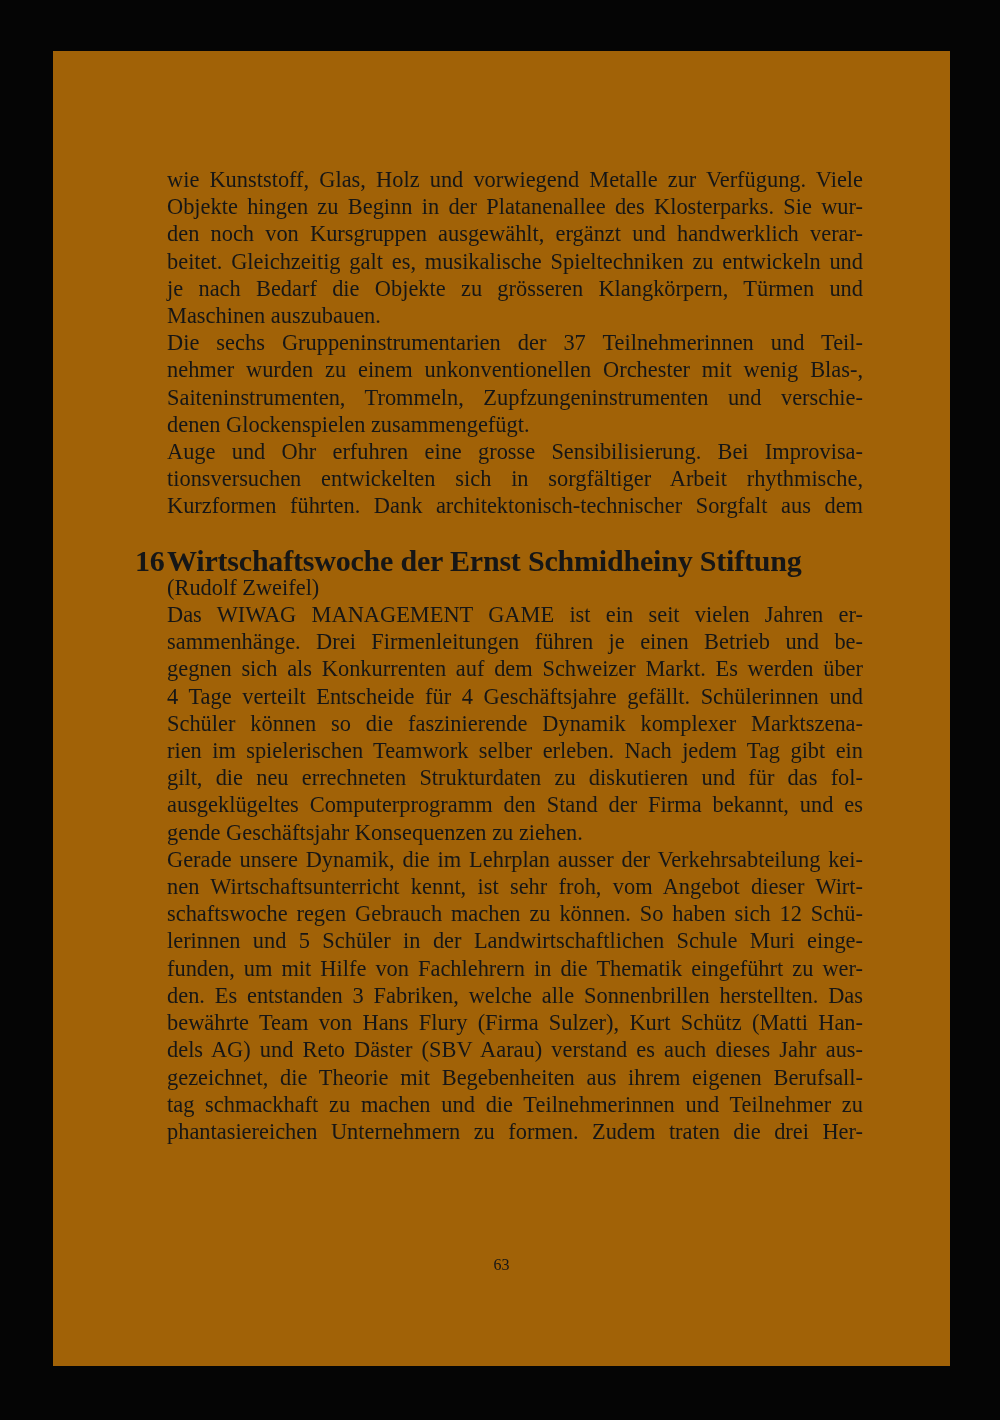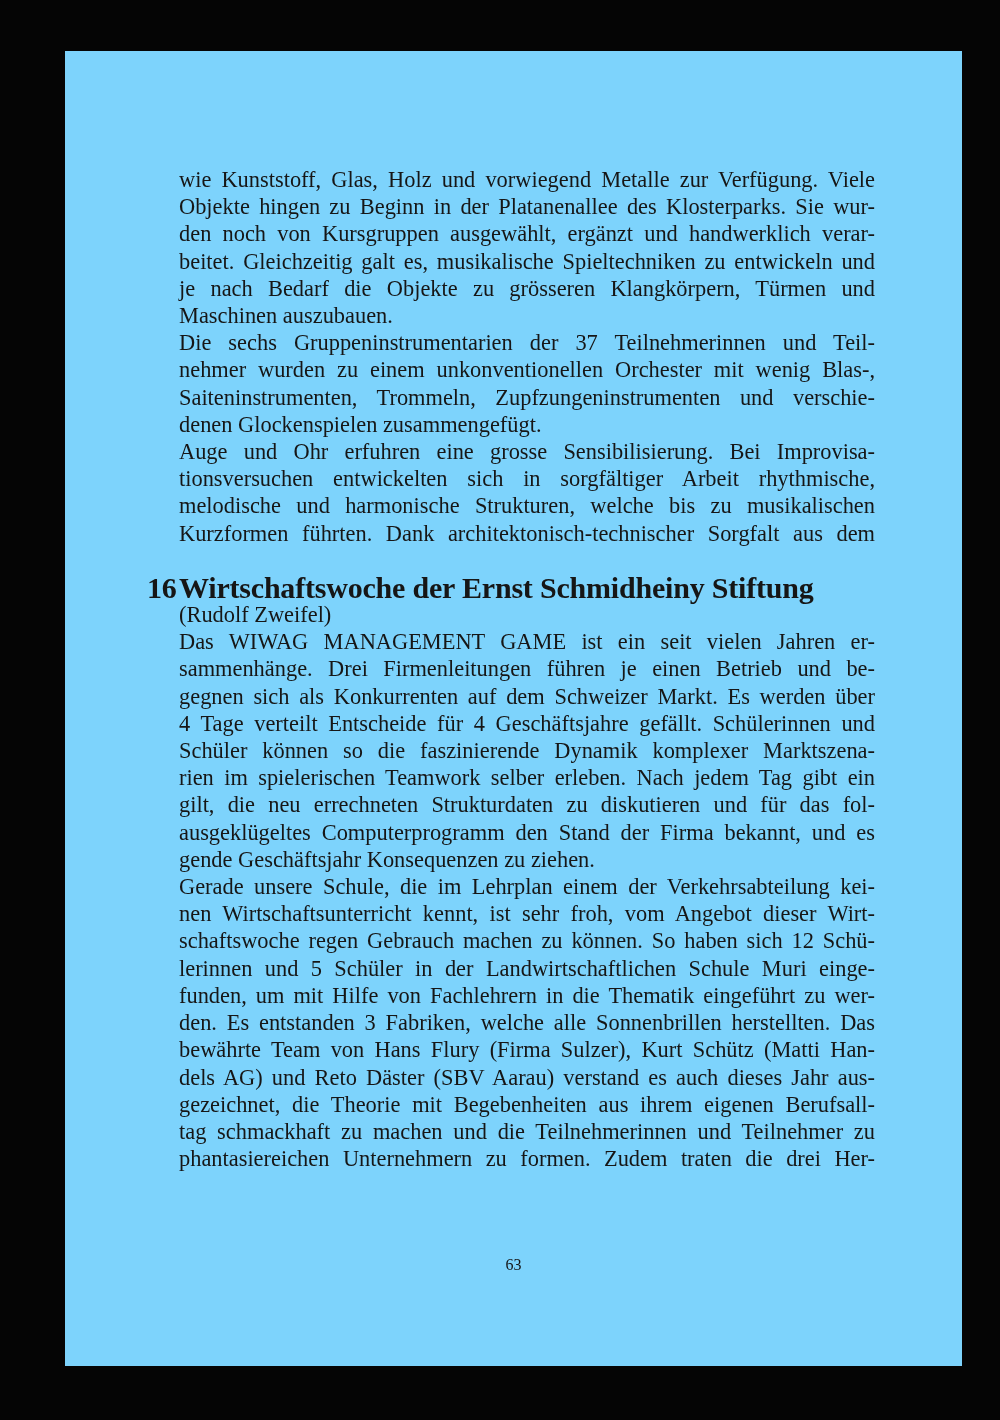--- a/index.html
+++ b/index.html
@@ -8,25 +8,25 @@
       background: #050505;
     }
     body {
       width: 1000px;
       height: 1420px;
       position: relative;
       overflow: hidden;
     }
     .page {
       position: absolute;
-      left: 65px;
+      left: 53px;
       top: 51px;
       width: 897px;
       height: 1315px;
-      background: #7dd3fc;
+      background: #a16207;
     }
     .content {
       position: absolute;
       left: 114px;
       top: 115px;
       width: 696px;
       font-family: "Liberation Serif", "DejaVu Serif", serif;
       font-size: 22.4px;
       line-height: 27.2px;
       color: #161616;
@@ -93,21 +93,20 @@
     <p class="para">
       <span class="ln">Die sechs Gruppeninstrumentarien der 37 Teilnehmerinnen und Teil-</span>
       <span class="ln">nehmer wurden zu einem unkonventionellen Orchester mit wenig Blas-,</span>
       <span class="ln">Saiteninstrumenten, Trommeln, Zupfzungeninstrumenten und verschie-</span>
       <span class="ln last">denen Glockenspielen zusammengefügt.</span>
     </p>
 
     <p class="para">
       <span class="ln">Auge und Ohr erfuhren eine grosse Sensibilisierung. Bei Improvisa-</span>
       <span class="ln">tionsversuchen entwickelten sich in sorgfältiger Arbeit rhythmische,</span>
-      <span class="ln">melodische und harmonische Strukturen, welche bis zu musikalischen</span>
       <span class="ln">Kurzformen führten. Dank architektonisch-technischer Sorgfalt aus dem</span>
     </p>
 
     <div class="section">
       <h2 class="section-heading">
         <span class="section-number">16</span>
         <span>Wirtschaftswoche der Ernst Schmidheiny Stiftung</span>
       </h2>
       <p class="section-author">(Rudolf Zweifel)</p>
 
@@ -117,21 +116,21 @@
         <span class="ln">gegnen sich als Konkurrenten auf dem Schweizer Markt. Es werden über</span>
         <span class="ln">4 Tage verteilt Entscheide für 4 Geschäftsjahre gefällt. Schülerinnen und</span>
         <span class="ln">Schüler können so die faszinierende Dynamik komplexer Marktszena-</span>
         <span class="ln">rien im spielerischen Teamwork selber erleben. Nach jedem Tag gibt ein</span>
         <span class="ln">gilt, die neu errechneten Strukturdaten zu diskutieren und für das fol-</span>
         <span class="ln">ausgeklügeltes Computerprogramm den Stand der Firma bekannt, und es</span>
         <span class="ln last">gende Geschäftsjahr Konsequenzen zu ziehen.</span>
       </p>
 
       <p class="para">
-        <span class="ln">Gerade unsere Schule, die im Lehrplan einem der Verkehrsabteilung kei-</span>
+        <span class="ln">Gerade unsere Dynamik, die im Lehrplan ausser der Verkehrsabteilung kei-</span>
         <span class="ln">nen Wirtschaftsunterricht kennt, ist sehr froh, vom Angebot dieser Wirt-</span>
         <span class="ln">schaftswoche regen Gebrauch machen zu können. So haben sich 12 Schü-</span>
         <span class="ln">lerinnen und 5 Schüler in der Landwirtschaftlichen Schule Muri einge-</span>
         <span class="ln">funden, um mit Hilfe von Fachlehrern in die Thematik eingeführt zu wer-</span>
         <span class="ln">den. Es entstanden 3 Fabriken, welche alle Sonnenbrillen herstellten. Das</span>
         <span class="ln">bewährte Team von Hans Flury (Firma Sulzer), Kurt Schütz (Matti Han-</span>
         <span class="ln">dels AG) und Reto Däster (SBV Aarau) verstand es auch dieses Jahr aus-</span>
         <span class="ln">gezeichnet, die Theorie mit Begebenheiten aus ihrem eigenen Berufsall-</span>
         <span class="ln">tag schmackhaft zu machen und die Teilnehmerinnen und Teilnehmer zu</span>
         <span class="ln">phantasiereichen Unternehmern zu formen. Zudem traten die drei Her-</span>

